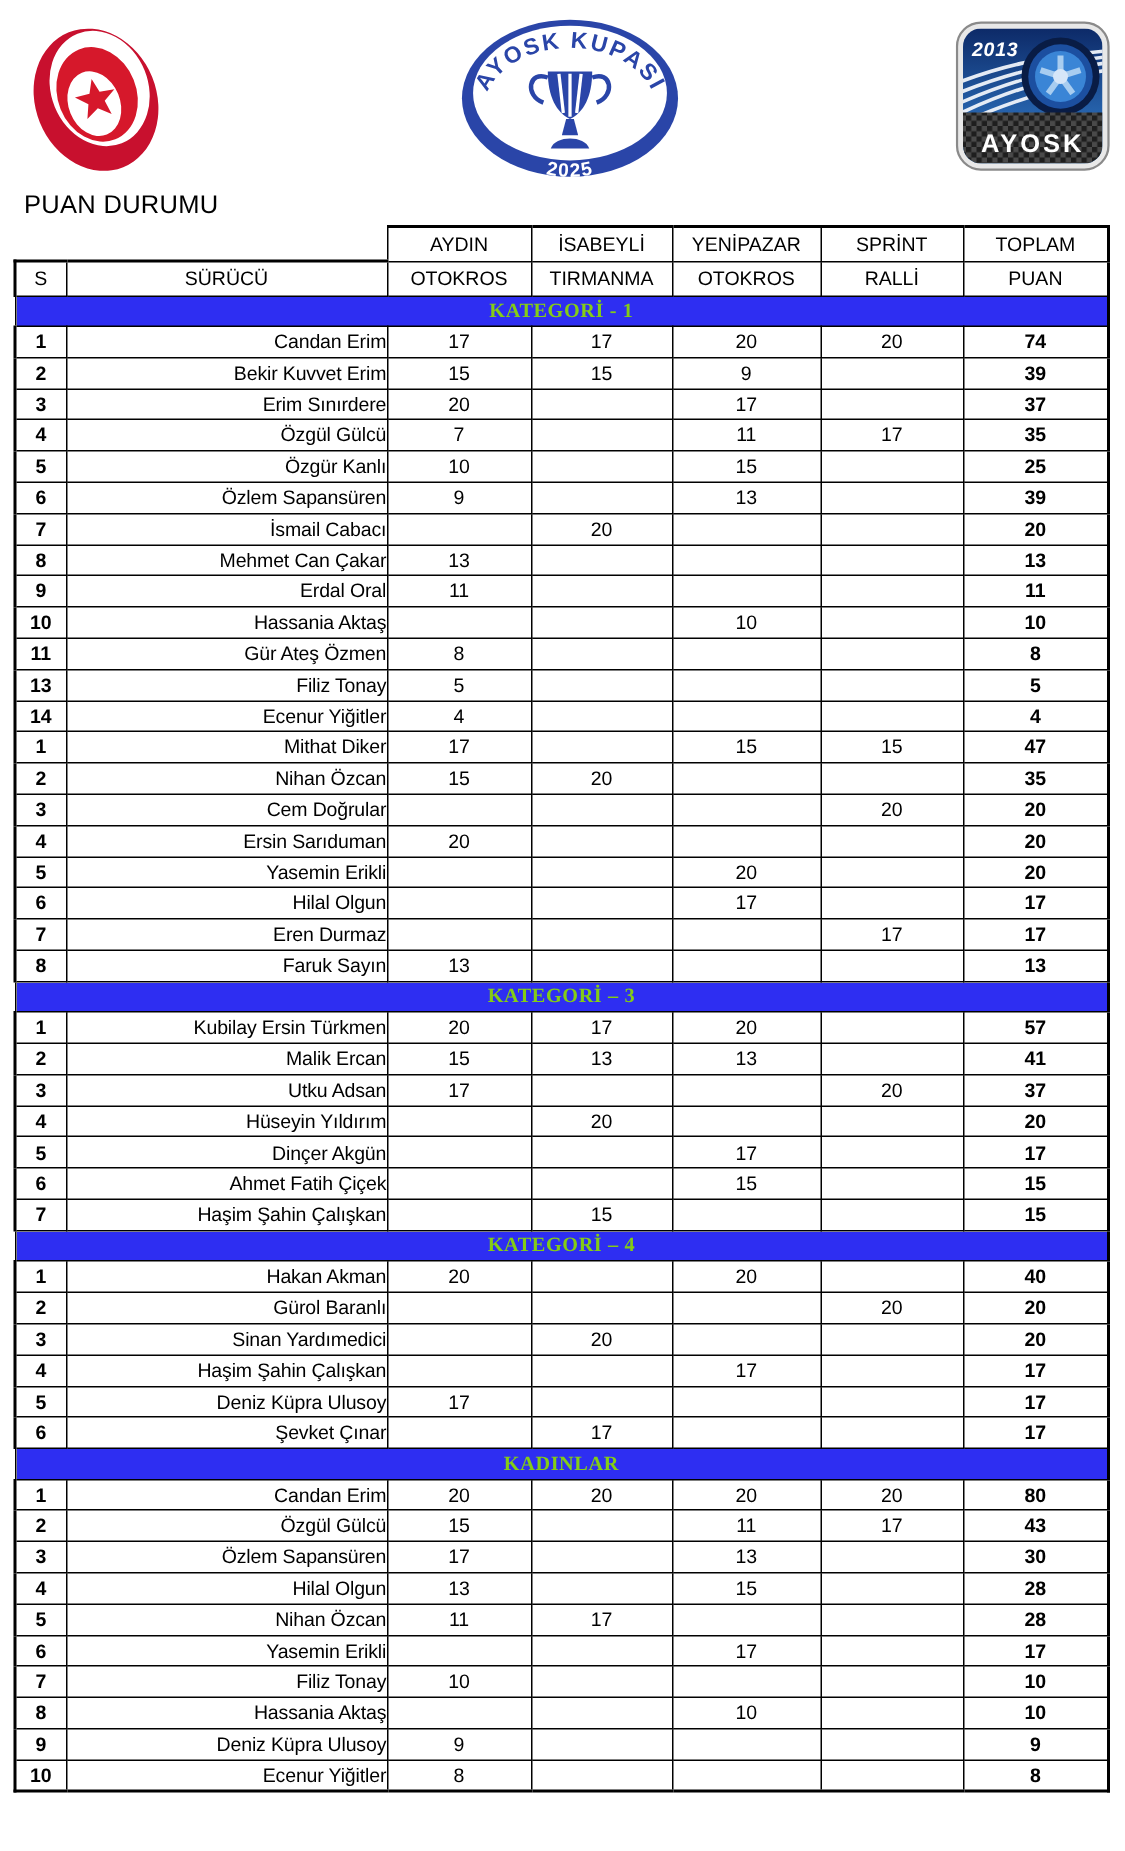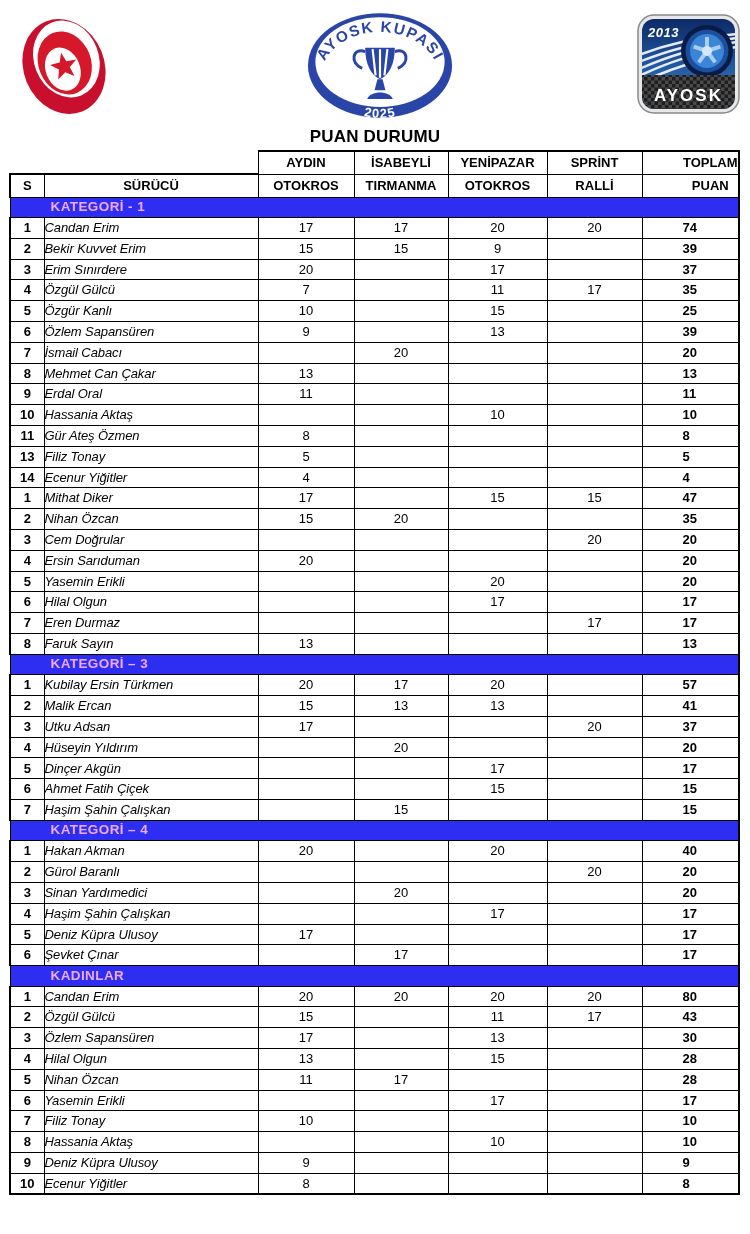--- a/index.html
+++ b/index.html
@@ -12,50 +12,50 @@
     width:750px;height:1234px;overflow:hidden;
     font-family:"Liberation Sans", sans-serif;color:#000;
   }
   
   .logo-strip{position:relative;height:122px;}
   .logo-left{position:absolute;left:13px;top:14px;width:102px;height:105px;}
   .logo-center{position:absolute;left:306px;top:12px;width:148px;height:107px;}
   .logo-right{position:absolute;left:637px;top:14px;width:103px;height:100px;}
   
   .page-title{
-    margin:5px 0 3px;font-size:17px;line-height:20px;font-weight:bold;
-    text-align:center;letter-spacing:0.2px;
+    margin:5px 16px 3px;font-size:17px;line-height:20px;font-weight:normal;
+    text-align:left;letter-spacing:0.2px;
   }
   
   table.standings{
     width:729px;margin-left:9px;border-collapse:collapse;table-layout:fixed;
   }
   table.standings th,table.standings td{
     border:1px solid #000;padding:0;vertical-align:middle;
     font-size:13px;line-height:1.05;overflow:hidden;white-space:nowrap;
   }
   td.noborder{border:none !important;}
   thead tr{height:23px;}
-  thead th{font-weight:bold;font-size:13.5px;text-align:center;}
+  thead th{font-weight:normal;font-size:13.5px;text-align:center;}
   thead tr.h1 th{border-top-width:2px;}
   thead tr.h2 th.top2{border-top-width:2px;}
-  table.standings th:last-child,table.standings td:last-child{border-right-width:2px;padding-left:40px;}
+  table.standings th:last-child,table.standings td:last-child{border-right-width:2px;}
   tbody td.edge-l{border-left-width:2px;}
   thead th.edge-l{border-left-width:2px;}
   tbody tr:last-child td{border-bottom-width:2px;}
   tr.cat-row{height:20.5px;}
   tr.cat-row td{
-    background:var(--accent);color:#f0abfc;font-weight:bold;font-size:13.5px;
-    letter-spacing:0.4px;
+    background:var(--accent);color:#84cc16;font-weight:bold;font-size:13.5px;
+    text-align:center;letter-spacing:0.4px;font-family:Liberation Serif, serif;
   }
   tr.data-row{height:20.8px;}
   td.pos{font-weight:bold;text-align:center;}
-  td.name{text-align:left;padding-left:9px;letter-spacing:-0.1px;font-style:italic;}
+  td.name{text-align:right;padding-left:9px;letter-spacing:-0.1px;}
   td.pts{text-align:center;}
-  td.total{font-weight:bold;}
+  td.total{font-weight:bold;text-align:center;}
 </style>
 </head>
 <body>
 
 <div class="logo-strip">
 
   <svg class="logo-left" viewBox="0 0 100 104" xmlns="http://www.w3.org/2000/svg">
     <g transform="rotate(-22 50 52)">
       <ellipse cx="50" cy="52" rx="40" ry="48" fill="#C8102E"></ellipse>
       <ellipse cx="55" cy="46" rx="32" ry="39" fill="#ffffff"></ellipse>

